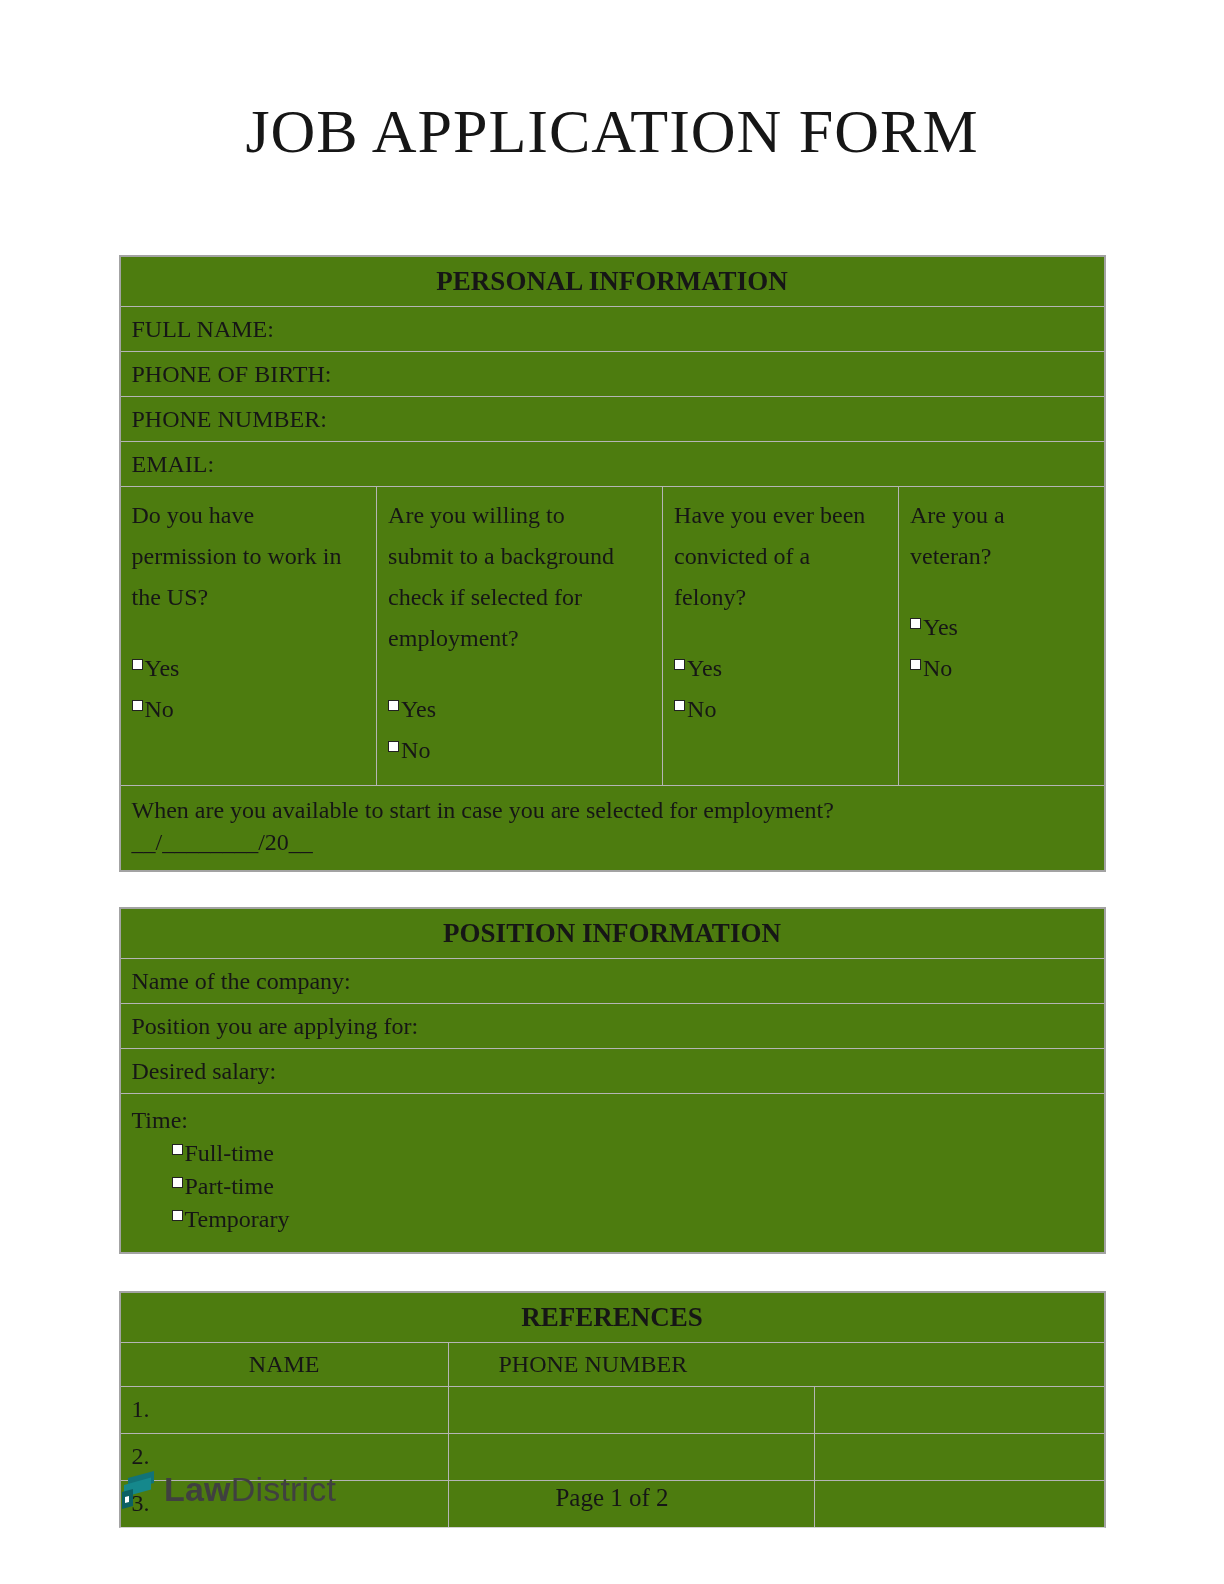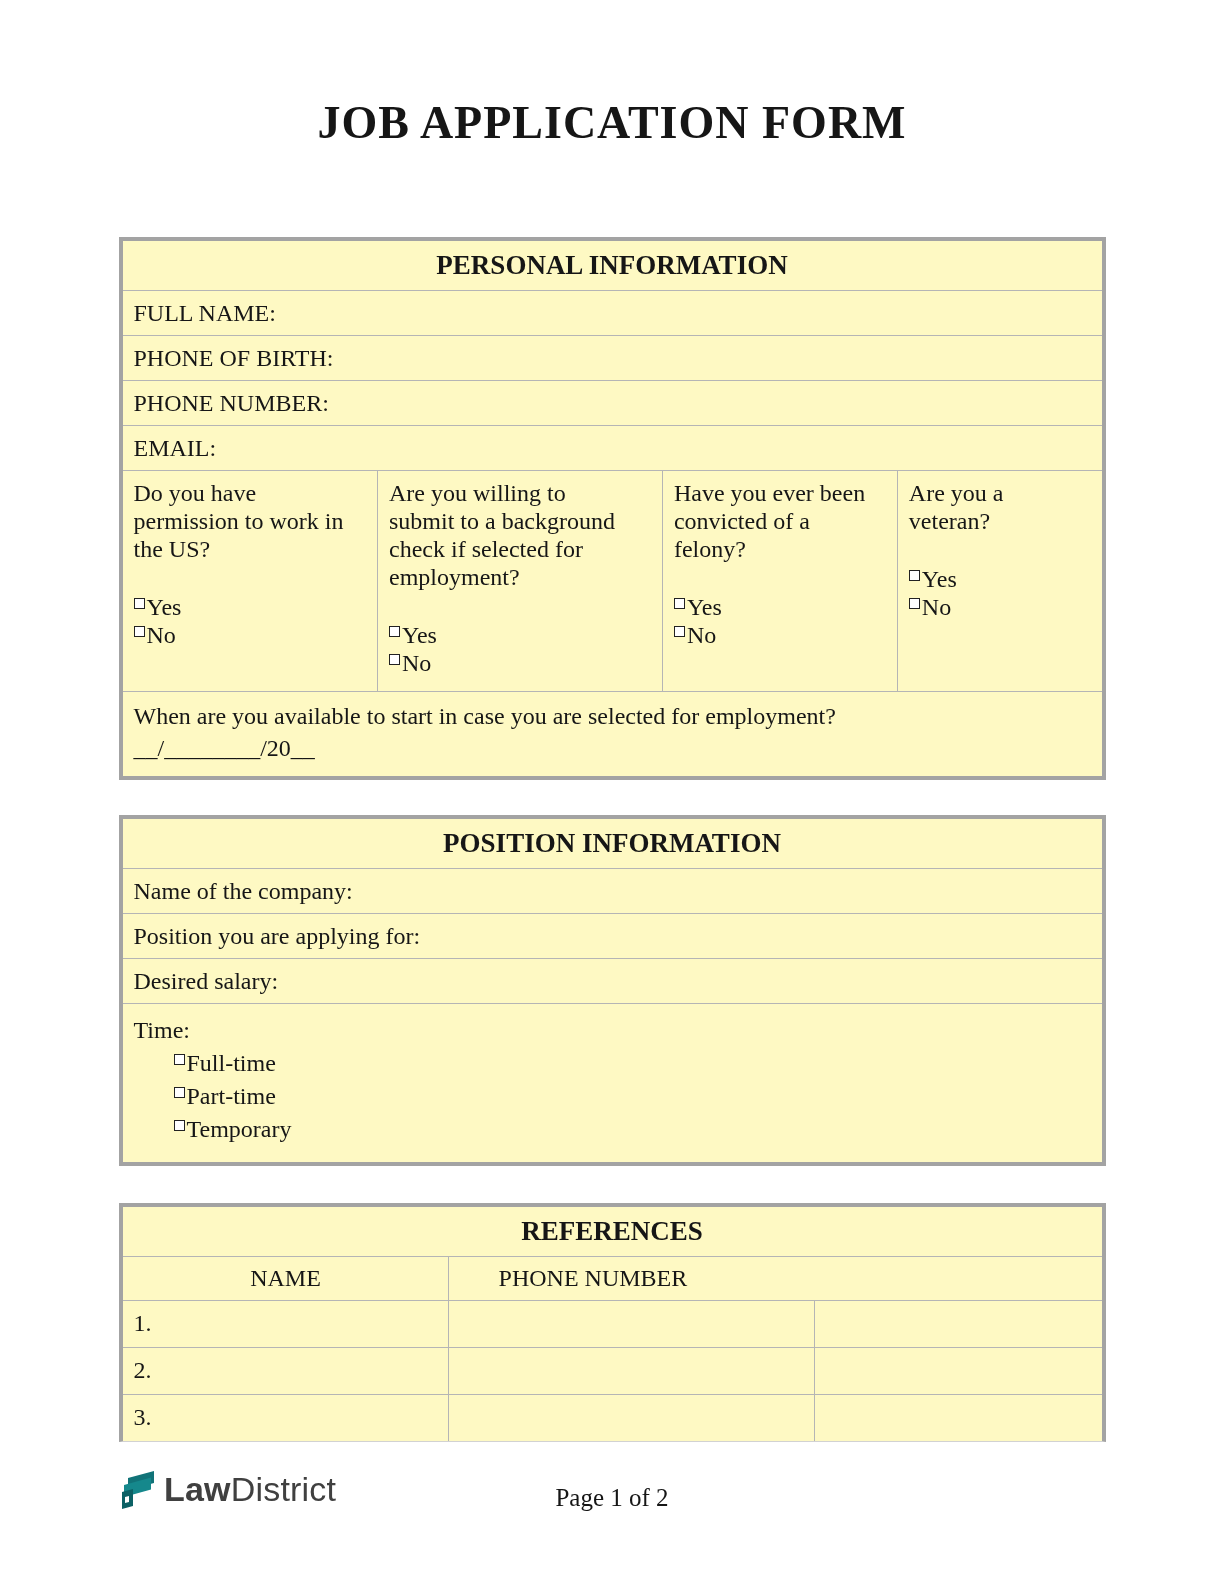--- a/index.html
+++ b/index.html
@@ -10,29 +10,29 @@
     width: 1224px;
     height: 1584px;
     position: relative;
     overflow: hidden;
   }
   .page { width: 987px; margin: 0 auto; }
 
   .doc-title {
     margin-top: 96px;
     text-align: center;
-    font-size: 46px;
-    font-weight: bold;
+    font-size: 62px;
+    font-weight: normal;
     letter-spacing: 1px;
   }
 
   .form-table {
     width: 100%;
-    border: 4px solid #a3a3a3;
-    background: #fef9c3;
+    border: 2px solid #a3a3a3;
+    background: #4d7c0f;
   }
   .tbl-personal { margin-top: 88px; }
   .tbl-position { margin-top: 35px; }
   .tbl-references { margin-top: 37px; border-bottom: 1px solid #d2d2d2; }
 
   .tbl-header {
     text-align: center;
     font-weight: bold;
     font-size: 27px;
     padding: 9px 10px;
@@ -40,21 +40,21 @@
   }
   .field-row {
     font-size: 24px;
     line-height: 30px;
     padding: 7px 11px;
     border-bottom: 1px solid #b5b5b5;
   }
   .questions-row { display: flex; border-bottom: 1px solid #b5b5b5; }
   .q-cell {
     font-size: 24px;
-    line-height: 28px;
+    line-height: 41px;
     padding: 8px 28px 14px 11px;
     border-right: 1px solid #b5b5b5;
   }
   .q-cell:last-child { border-right: none; }
   .q-cell-0 { width: 26.1%; }
   .q-cell-1 { width: 29.1%; }
   .q-cell-2 { width: 24.0%; }
   .q-cell-3 { width: 20.8%; }
   .options { margin-top: 30px; }
   .option-line { white-space: nowrap; }

